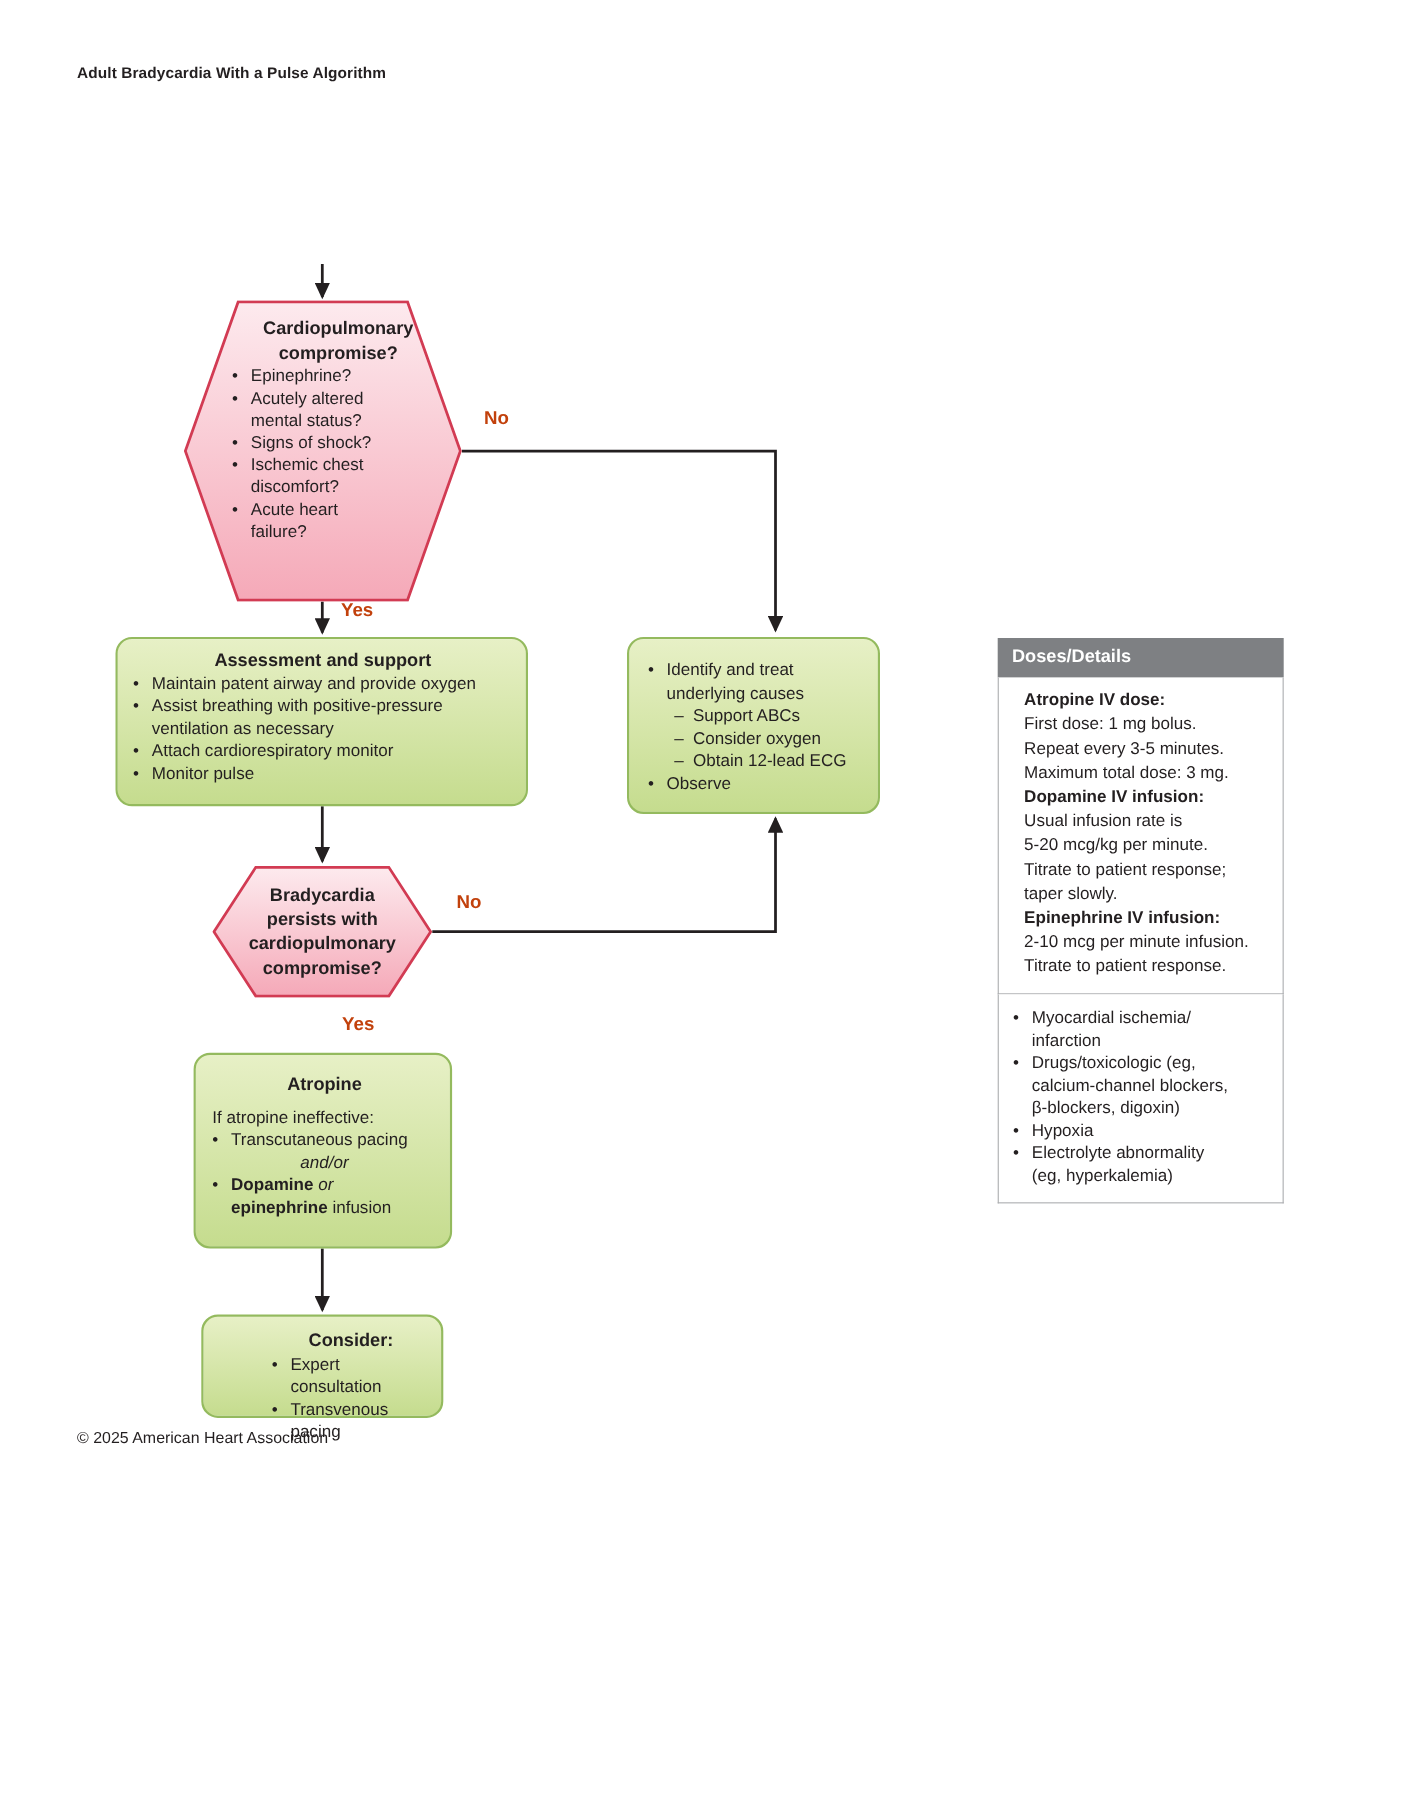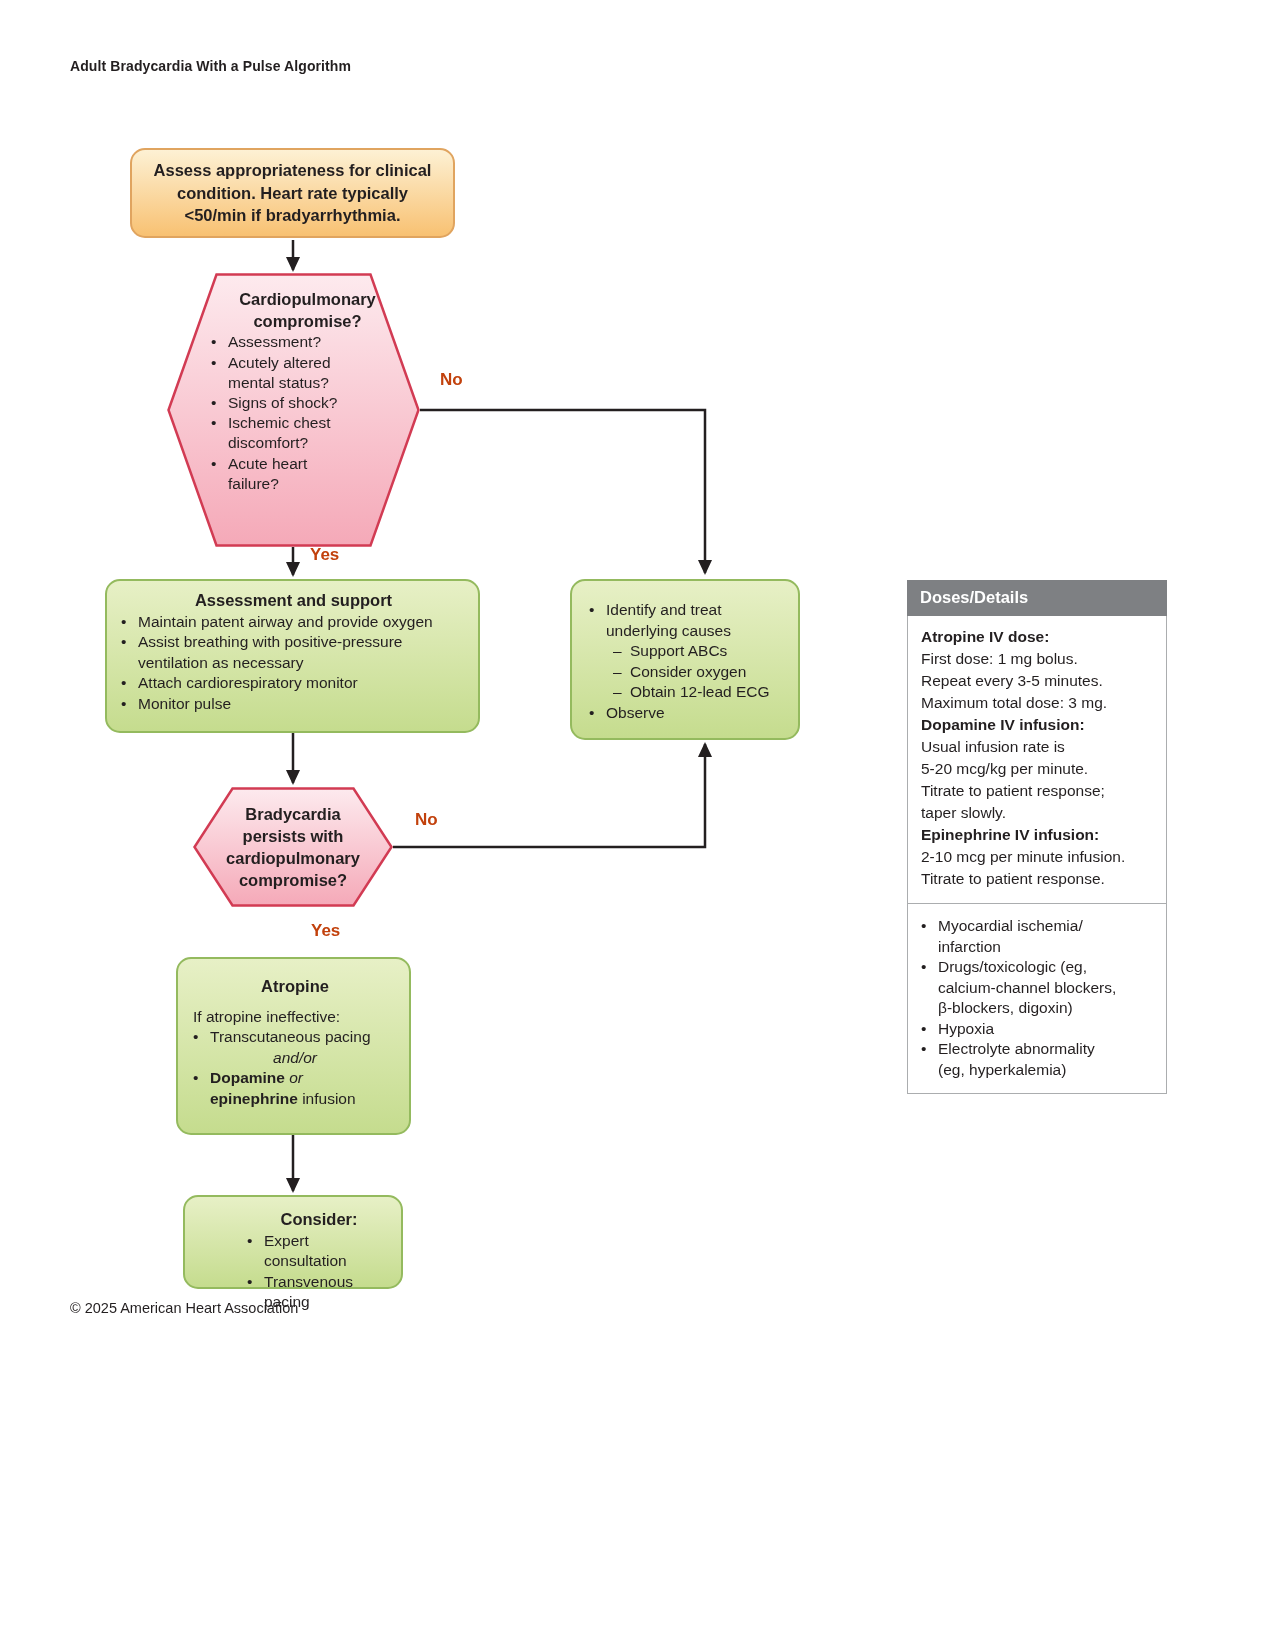--- a/index.html
+++ b/index.html
@@ -34,21 +34,21 @@
 
   
   .dlabel{position:absolute;font-size:17px;font-weight:bold;color:#c2410c;}
 
   
   .panel{position:absolute;left:907px;top:580px;width:260px;box-sizing:border-box;}
   .phead{background:#7e8083;color:#ffffff;font-weight:bold;font-size:16.5px;
          padding:8px 13px 9px 13px;box-sizing:border-box;}
   .pbody{background:#ffffff;border:1.5px solid #abadaf;border-top:none;
          padding:10px 10px 13px 13px;font-size:15.5px;}
-  .pbody.doses .line{line-height:22px;}
+  .pbody.doses .line{line-height:22px;margin-left:10px;}
   .pbody.causes .line{line-height:20.5px;}
 
   .copyright{position:absolute;left:70px;top:1300px;font-size:14.5px;color:#231f20;}
 </style>
 </head>
 <body>
 
 <div class="page">
 
   <h1 class="page-title">Adult Bradycardia With a Pulse Algorithm</h1>
@@ -60,41 +60,36 @@
       </marker>
     </defs>
     <path d="M293,240 V270" fill="none" stroke="#231f20" stroke-width="2.5" marker-end="url(#ah)"></path>
     <path d="M293,547 V575" fill="none" stroke="#231f20" stroke-width="2.5" marker-end="url(#ah)"></path>
     <path d="M420,410 H705 V573" fill="none" stroke="#231f20" stroke-width="2.5" marker-end="url(#ah)"></path>
     <path d="M293,733 V783" fill="none" stroke="#231f20" stroke-width="2.5" marker-end="url(#ah)"></path>
     <path d="M393,847 H705 V744" fill="none" stroke="#231f20" stroke-width="2.5" marker-end="url(#ah)"></path>
     <path d="M293,1135 V1191" fill="none" stroke="#231f20" stroke-width="2.5" marker-end="url(#ah)"></path>
   </svg>
 
-  <div class="node orange" style="left:130px;top:148px;width:325px;height:90px;">
-    <div class="content" style="padding:0 14px;">
-        <div class="line center"><span class="txt b big">Assess appropriateness for clinical<br>condition. Heart rate typically<br>&lt;50/min if bradyarrhythmia.</span></div>
-      </div>
-  </div>
 
   <div class="hexwrap" style="left:167px;top:273px;width:253px;height:274px;">
     <svg viewBox="0 0 253 274" preserveAspectRatio="none">
       <defs>
           <linearGradient id="pg1" x1="0" y1="0" x2="0" y2="1">
         <stop offset="0" stop-color="#fdeaee"></stop>
             <stop offset="1" stop-color="#f5a9b8"></stop>
       </linearGradient>
         </defs>
       <polygon points="49.5,1.5 203.5,1.5 251.5,137 203.5,272.5 49.5,272.5 1.5,137" fill="url(#pg1)" stroke="#d23b53" stroke-width="2.5"></polygon>
     </svg>
     <div class="hexcontent" style="left:44px;top:15px;right:16px;">
         <div class="line center"><span class="txt b big">Cardiopulmonary<br>compromise?</span></div>
         <div class="line">
           <span class="blt">•</span>
-          <span class="txt">Assessment?</span>
+          <span class="txt">Epinephrine?</span>
         </div>
         <div class="line">
           <span class="blt">•</span>
           <span class="txt">Acutely altered<br>mental status?</span>
         </div>
         <div class="line">
           <span class="blt">•</span>
           <span class="txt">Signs of shock?</span>
         </div>
         <div class="line">

